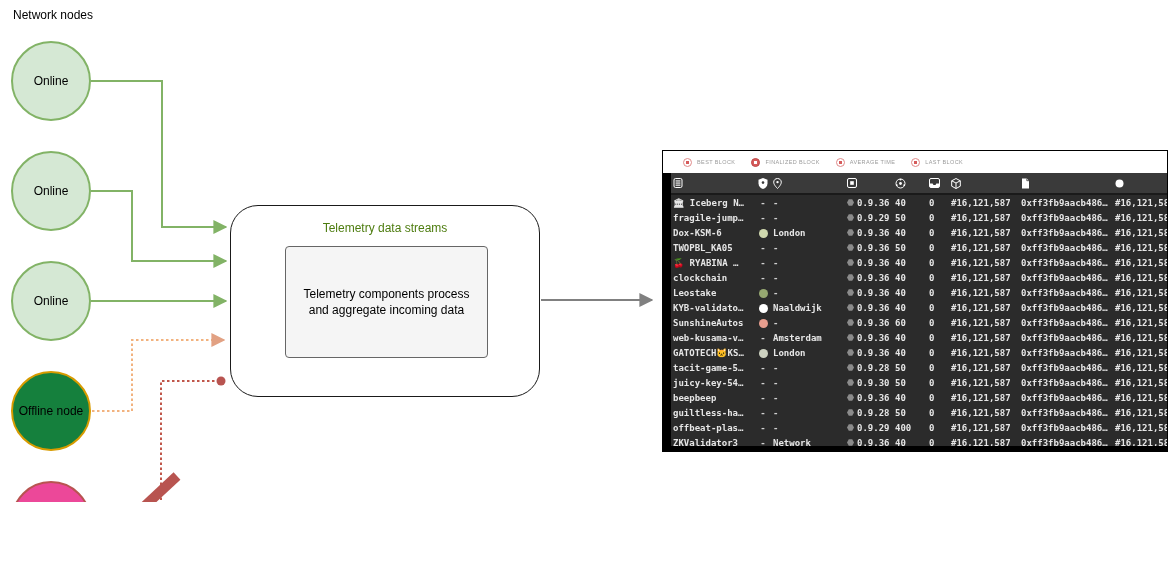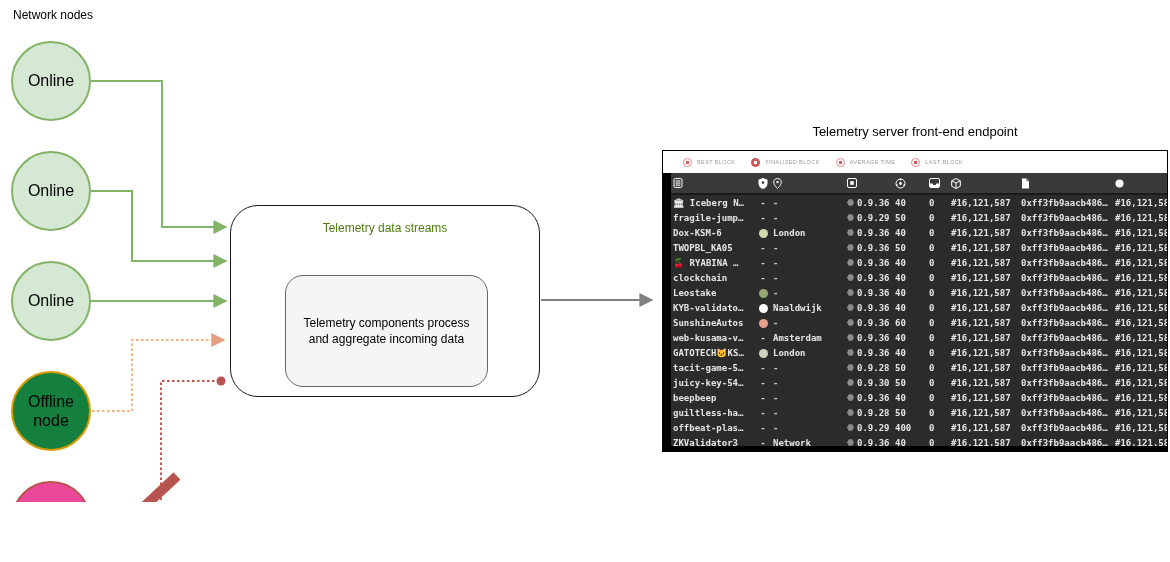--- a/index.html
+++ b/index.html
@@ -2,28 +2,28 @@
 <html><head>
 <meta charset="utf-8">
 <style>
   html,body{margin:0;padding:0;background:#fff;}
   #canvas{position:relative;width:1170px;height:502px;background:#fff;overflow:hidden;
           font-family:"Liberation Sans",sans-serif;}
   .diagram-label{position:absolute;left:13px;top:8px;font-size:12px;color:#000;}
   
   .node-circle{position:absolute;left:11px;width:80px;height:80px;border-radius:50%;
                display:flex;align-items:center;justify-content:center;text-align:center;
-               font-size:16px;color:#000;border:2px solid #6d28d9;box-sizing:border-box;line-height:1.2;padding:4px;}
+               font-size:12px;color:#000;border:2px solid #6d28d9;box-sizing:border-box;line-height:1.2;padding:4px;}
   
   .outer-box{position:absolute;left:230px;top:205px;width:310px;height:192px;border:1px solid #1a1a1a;
              border-radius:28px;background:#fff;box-sizing:border-box;}
   .outer-box-title{position:absolute;top:15px;left:0;width:100%;text-align:center;font-size:12px;color:#4d7c0f;}
   .inner-box{position:absolute;left:54px;top:40px;width:203px;height:112px;border:1px solid #666;
-             border-radius:18px;background:#f5f5f5;box-sizing:border-box;display:flex;align-items:center;
-             justify-content:center;text-align:center;font-size:12px;color:#000;padding:0 8px;line-height:1.35;margin-top:29px;}
+             border-radius:4px;background:#f5f5f5;box-sizing:border-box;display:flex;align-items:center;
+             justify-content:center;text-align:center;font-size:12px;color:#000;padding:0 8px;line-height:1.35;}
   svg.connectors{position:absolute;left:0;top:0;pointer-events:none;}
   
   .server-title{position:absolute;left:662px;top:124px;width:506px;text-align:center;font-size:13px;color:#000;}
   .panel{position:absolute;left:662px;top:150px;width:506px;height:302px;border:1px solid #000;
          box-sizing:border-box;background:#be185d;display:flex;flex-direction:column;}
   .stats-bar{height:22px;background:#fff;display:flex;align-items:center;padding-left:20px;flex:0 0 22px;}
   .stat-item{display:flex;align-items:center;margin-right:16px;}
   .stat-icon{width:9px;height:9px;border-radius:50%;border:1px solid #e08a8a;display:inline-flex;
              align-items:center;justify-content:center;box-sizing:border-box;margin-right:5px;}
   .stat-icon .cube{width:3px;height:3px;background:#d65c5c;}
@@ -93,21 +93,20 @@
     <circle cx="221" cy="381" r="4.5" fill="#b85450"></circle>
     <line x1="119" y1="530" x2="177" y2="476" stroke="#b85450" stroke-width="10"></line>
     <path d="M541 300 L652 300" fill="none" stroke="#808080" stroke-width="2" marker-end="url(#arr-gray)"></path>
   </svg>
 
   <div class="outer-box">
     <div class="outer-box-title">Telemetry data streams</div>
     <div class="inner-box">Telemetry components process and aggregate incoming data</div>
   </div>
 
-  <div class="server-title">Telemetry server front-end endpoint</div>
 
   <div class="panel">
     <div class="stats-bar" id="stats-bar">
         <span class="stat-item">
       <span class="stat-icon">
             <span class="cube"></span>
           </span>
       <span class="stat-label">BEST BLOCK</span>
     </span>
         <span class="stat-item">

